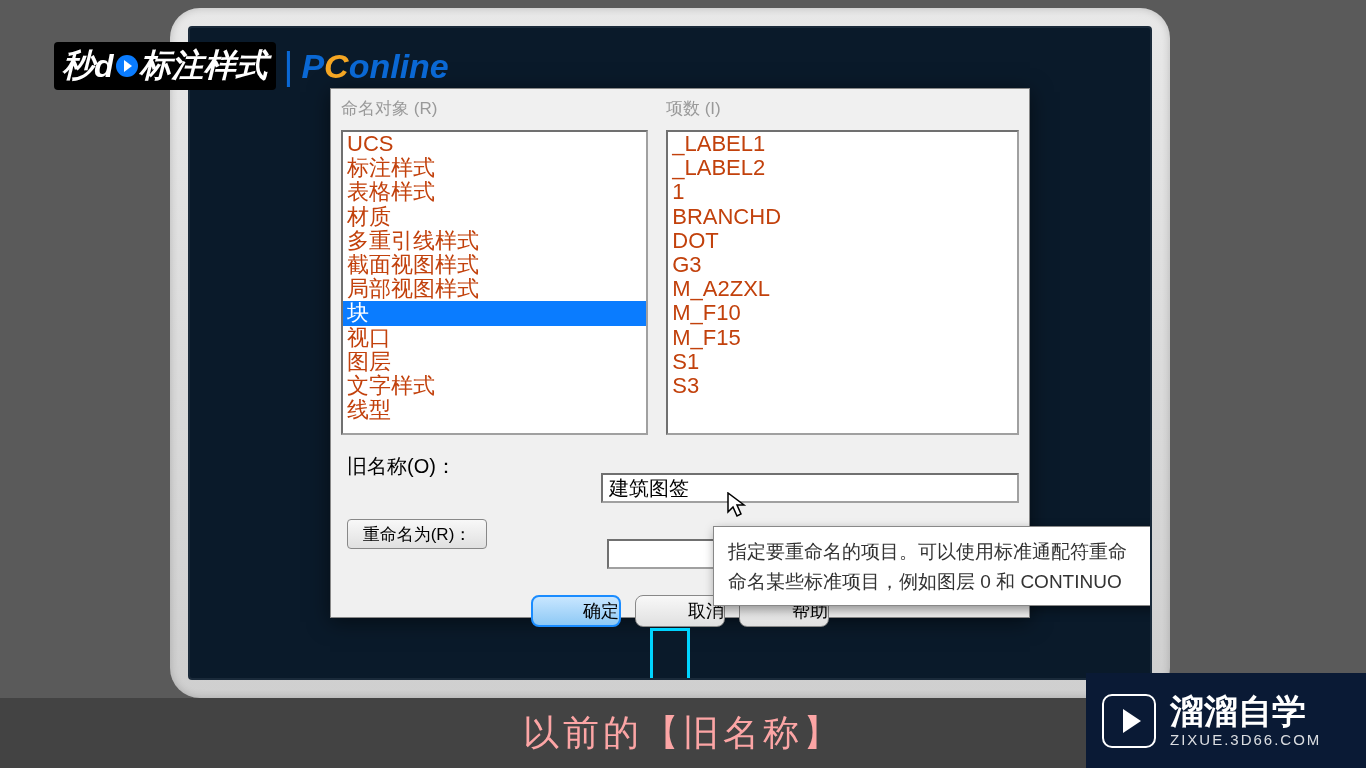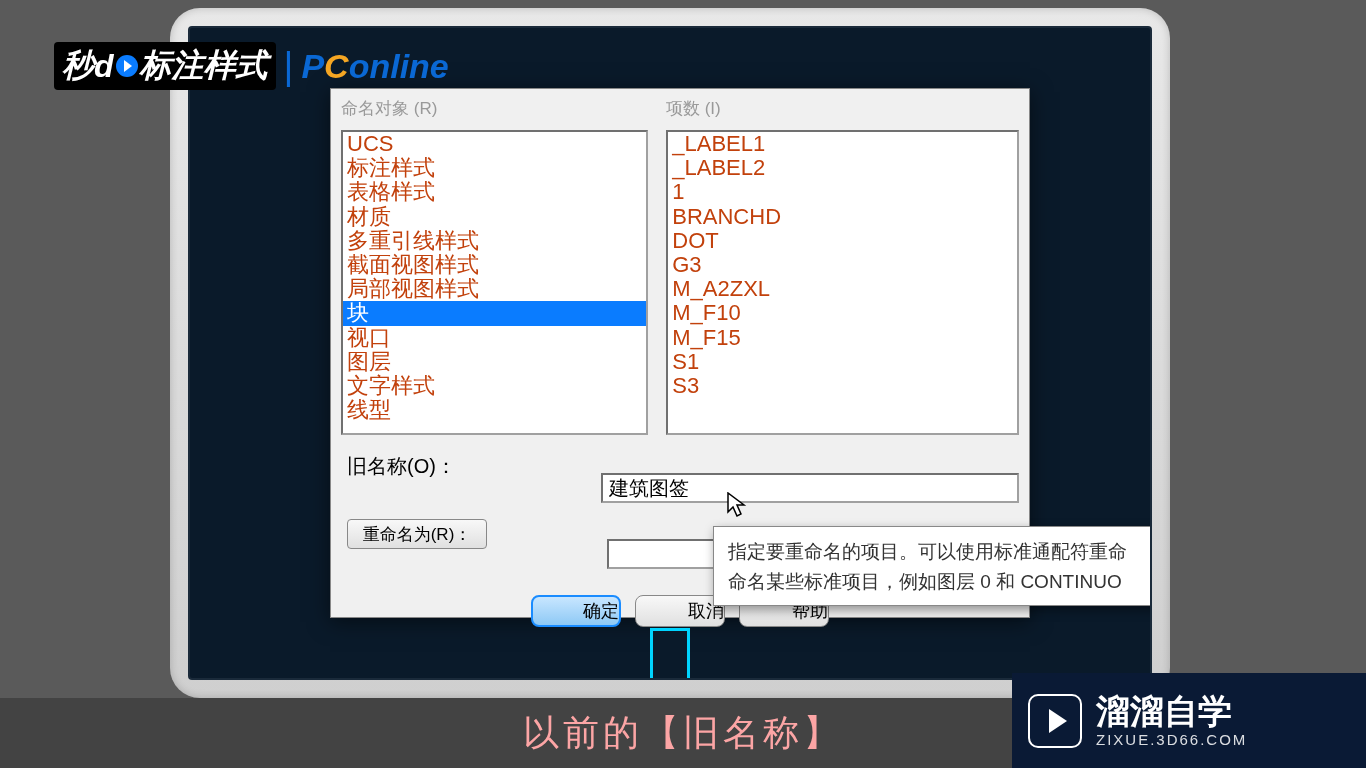--- a/index.html
+++ b/index.html
@@ -238,21 +238,21 @@
       justify-content: center;
       color: #fca5a5;
       font-size: 36px;
       letter-spacing: 4px;
       z-index: 200;
     }
     .brand-box {
       position: absolute;
       right: 0;
       bottom: 0;
-      width: 354px;
+      width: 280px;
       height: 95px;
       background: #0a1a35;
       display: flex;
       align-items: center;
       padding: 0 16px;
       z-index: 201;
       gap: 14px;
     }
     .brand-icon {
       width: 54px;

